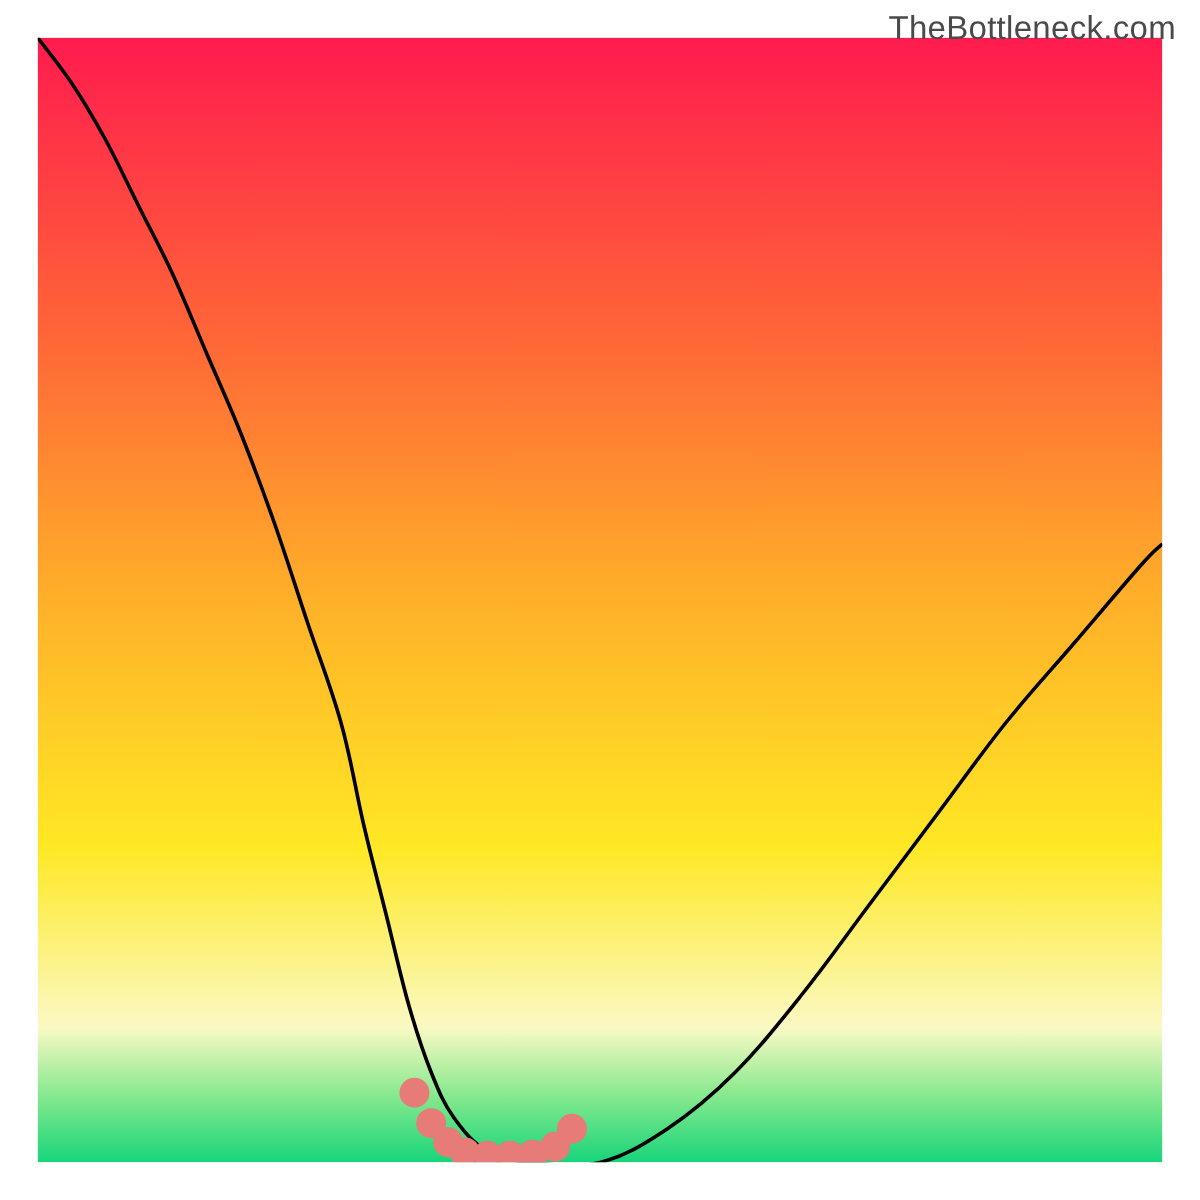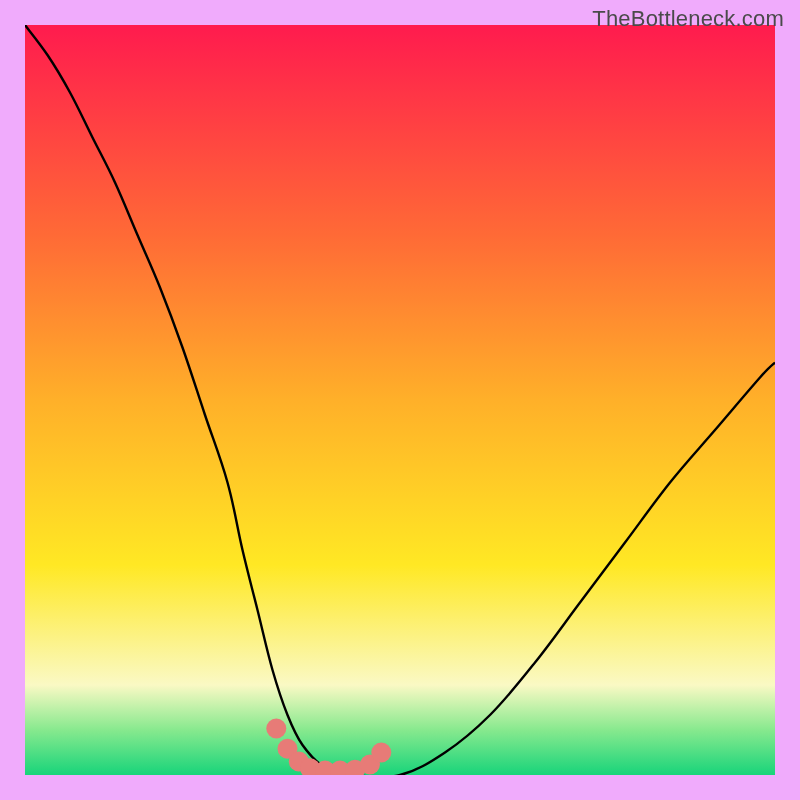--- a/index.html
+++ b/index.html
@@ -10,21 +10,21 @@
     background: #000;
     overflow: hidden;
     font-family: Arial, Helvetica, sans-serif;
   }
   .frame {
     position: absolute;
     top: 0;
     left: 0;
     width: 800px;
     height: 800px;
-    background: #f0abfc;
+    background: #ffffff;
   }
   .plot {
     position: absolute;
     top: 25px;
     left: 25px;
     width: 750px;
     height: 750px;
     overflow: hidden;
   }
   .watermark {

